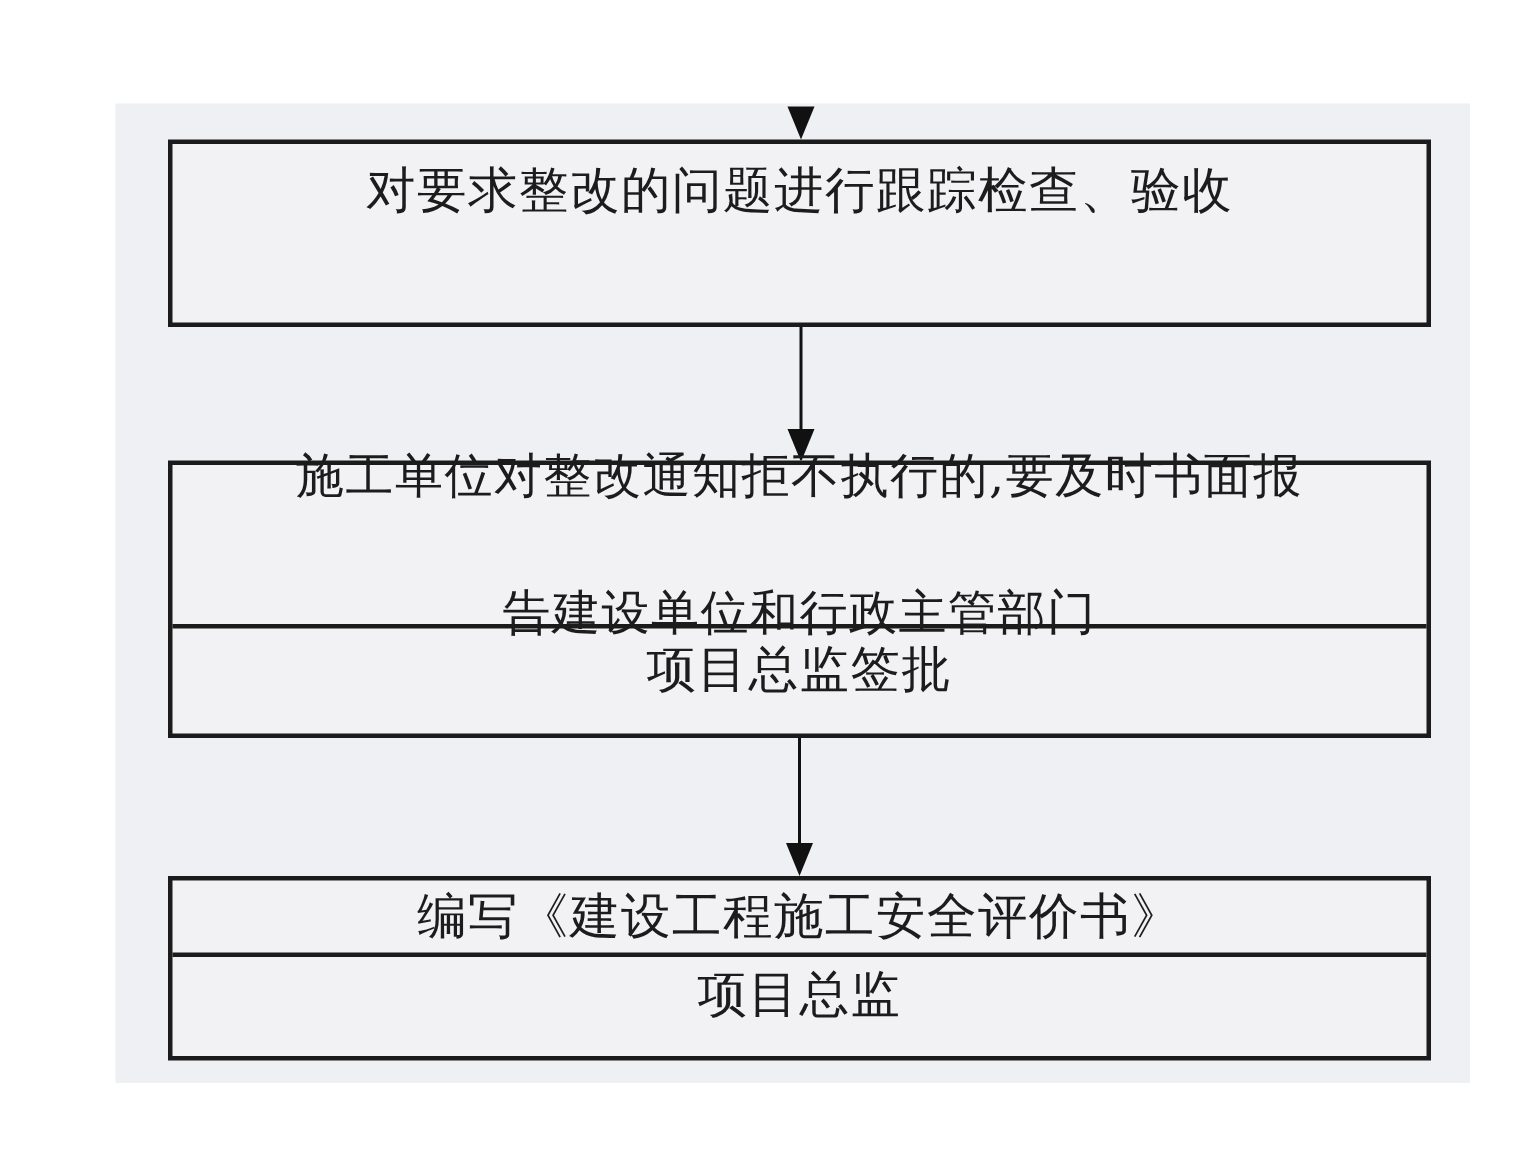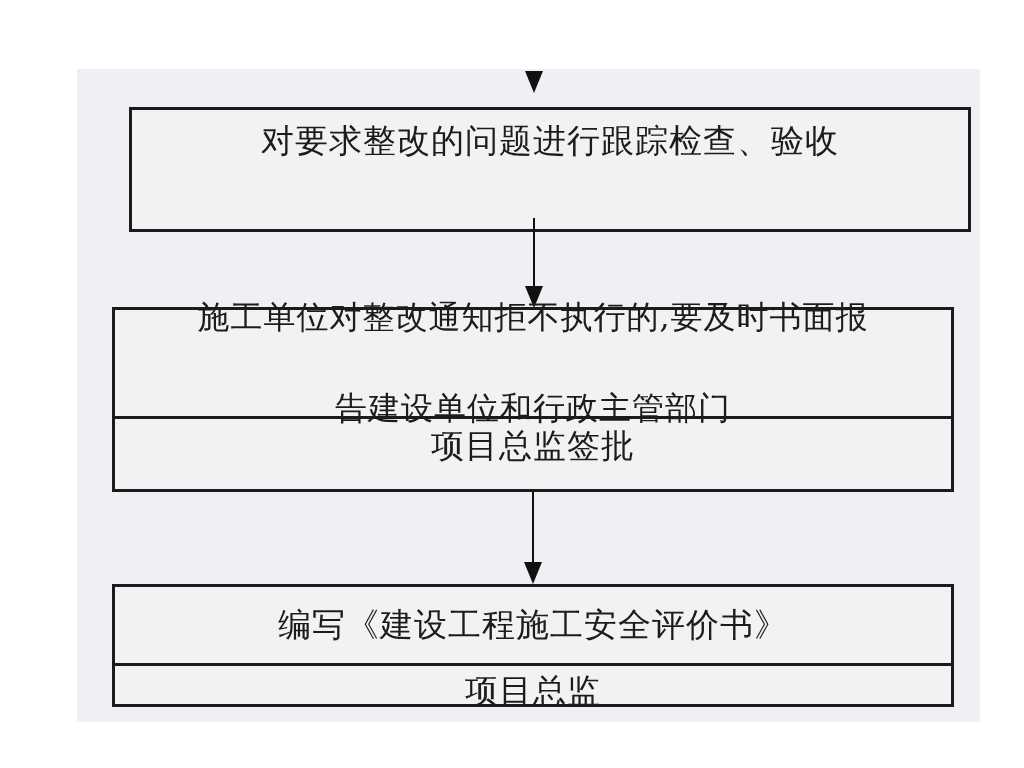--- a/index.html
+++ b/index.html
@@ -18,21 +18,21 @@
 </style>
 </head>
 <body>
 
 <div class="paper"></div>
 
 <div class="arrow" style="left:534px; top:69px;">
   <div class="head" style="top:2px;"></div>
 </div>
 
-<div class="box" style="top:107px; height:125px;margin-left:17px;">
+<div class="box" style="top:93px; height:125px;">
   <div class="row" style="height:62px;">
     <span>对要求整改的问题进行跟踪检查、验收</span>
   </div>
 </div>
 
 <div class="arrow" style="left:534px; top:218px;">
   <div class="line" style="top:0; height:70px;"></div>
   <div class="head" style="top:68px;"></div>
 </div>
 
@@ -45,19 +45,19 @@
     <span>项目总监签批</span>
   </div>
 </div>
 
 <div class="arrow" style="left:533px; top:492px;">
   <div class="line" style="top:0; height:72px;"></div>
   <div class="head" style="top:70px;"></div>
 </div>
 
 <div class="box" style="top:584px; height:123px; width:842px;">
-  <div class="row" style="height:76px;">
+  <div class="row" style="height:48px;">
     <span>编写《建设工程施工安全评价书》</span>
   </div>
   <div class="row" style="height:54px;">
     <span>项目总监</span>
   </div>
 </div>
 
 </body></html>

